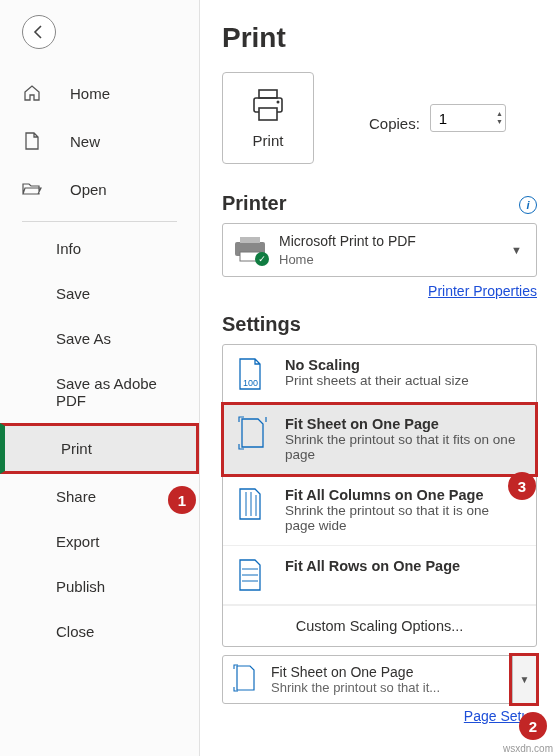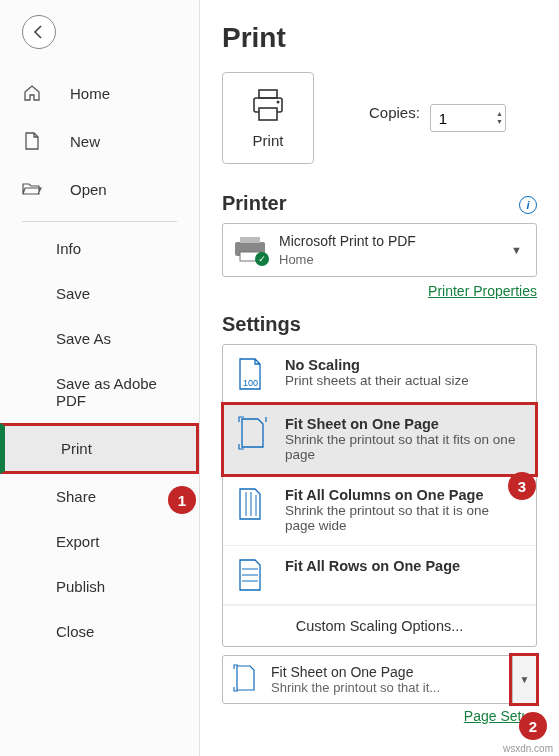--- a/index.html
+++ b/index.html
@@ -65,21 +65,21 @@
     .print-big-btn {
       width: 92px; height: 92px;
       border: 1px solid #bdbdbd;
       border-radius: 4px;
       display: flex; flex-direction: column; align-items: center; justify-content: center;
       gap: 10px;
       cursor: pointer;
       background: #fff;
     }
     .print-big-btn .pbl { font-size: 15px; }
-    .copies-row { display: flex; align-items: flex-start; gap: 10px; }
+    .copies-row { display: flex; align-items: flex-end; gap: 10px; }
     .copies-row label { font-size: 15px; }
     .copy-input {
       width: 76px; height: 28px;
       border: 1px solid #bdbdbd;
       border-radius: 3px;
       display: flex; align-items: center; justify-content: space-between;
       padding: 0 2px 0 8px;
     }
     .copy-input input {
       border: none; outline: none; width: 40px; font-size: 15px;
@@ -101,21 +101,21 @@
       position: relative;
     }
     .dropdown .dd-text { flex:1; line-height: 1.35; }
     .dd-title { font-size: 14px; }
     .dd-sub { font-size: 13px; color: #666; }
     .dd-caret { color:#555; font-size:11px; padding-right:4px;}
     .printer-icon-box { position:relative; width:34px; height:28px;}
     .check-badge { position:absolute; bottom:-2px; right:-2px; width:14px;height:14px;background:#107c41;border-radius:50%;display:flex;align-items:center;justify-content:center;color:#fff;font-size:9px;}
     
     .link-right { text-align: right; margin: 6px 0 14px 0; }
-    .link-right a, .page-setup a { color: #15803d; text-decoration: underline; font-size: 14px; cursor:pointer; }
+    .link-right a, .page-setup a { color: #1d4ed8; text-decoration: underline; font-size: 14px; cursor:pointer; }
     
     
     .options-card {
       border: 1px solid #bdbdbd;
       border-radius: 3px;
       background: #fff;
       margin-top: 4px;
     }
     .opt {
       display: flex; gap: 16px;

